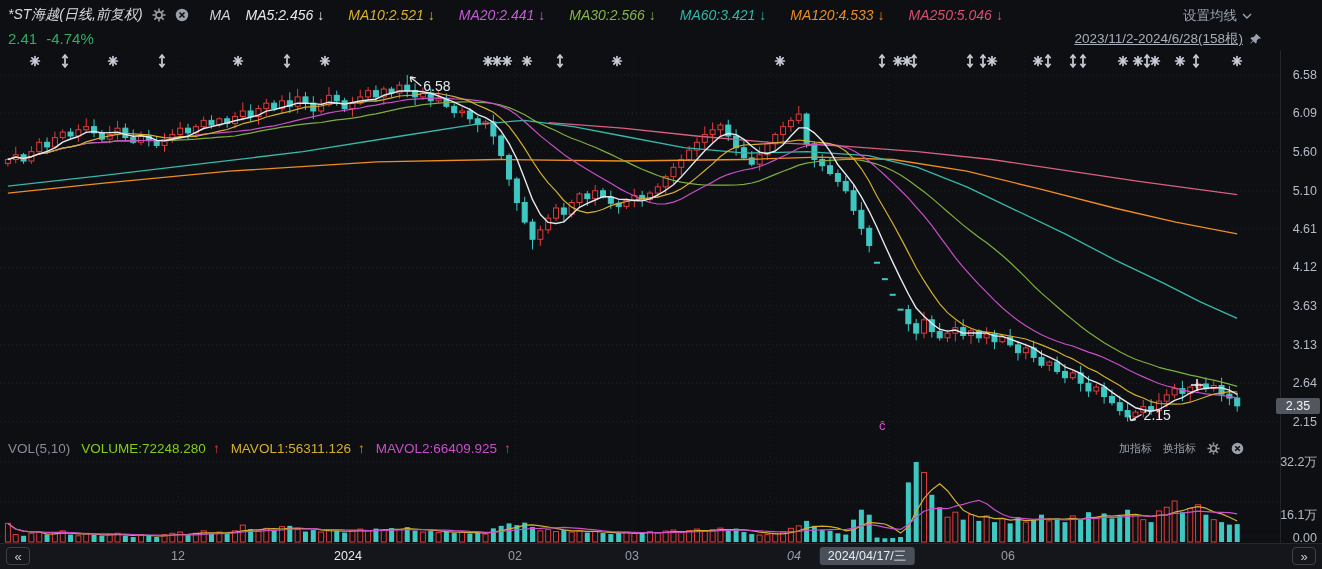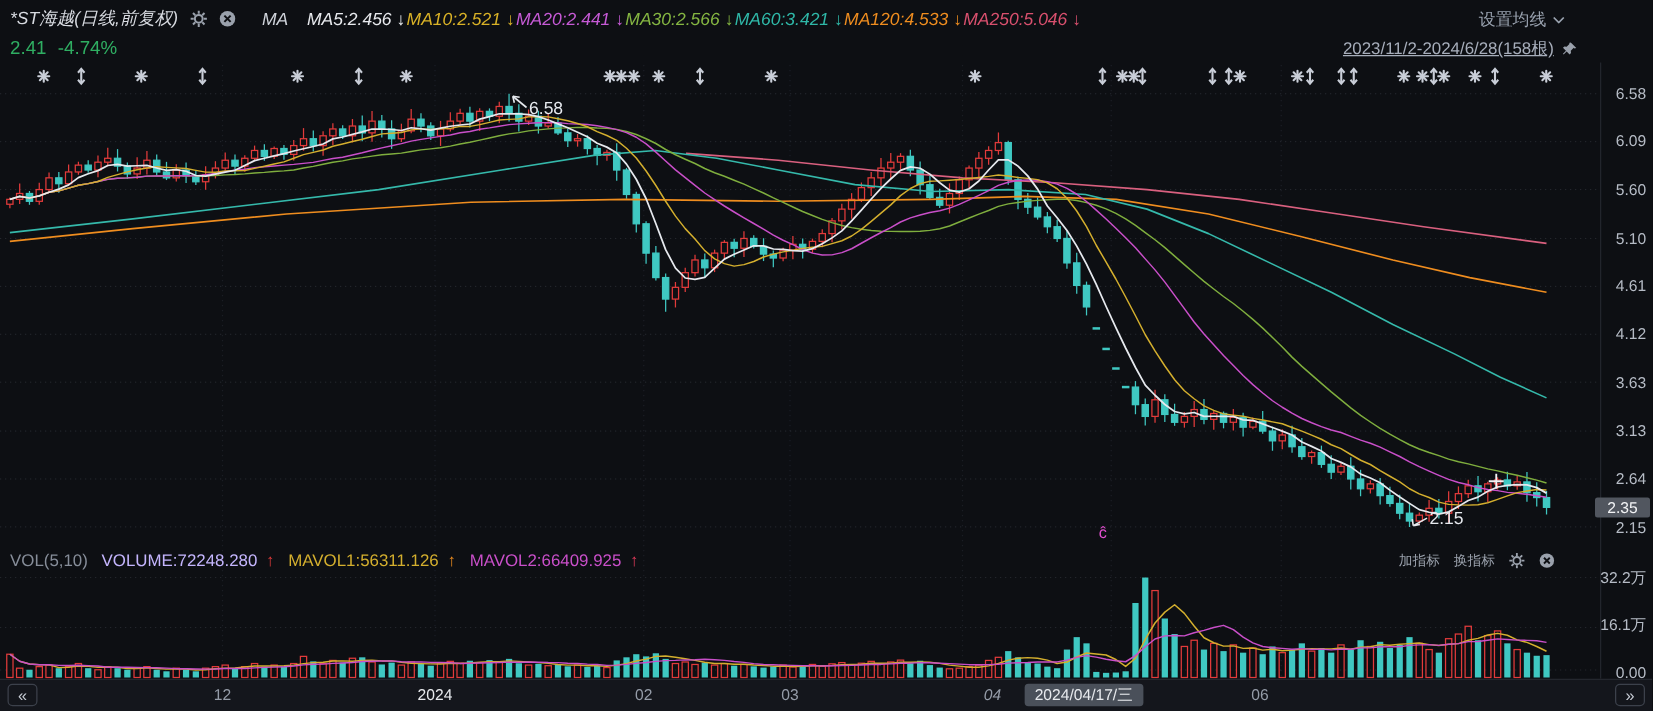--- a/index.html
+++ b/index.html
@@ -5,21 +5,21 @@
   html,body{margin:0;padding:0;background:#0d0f13;}
   .app{position:relative;width:1322px;height:569px;background:#0d0f13;overflow:hidden;
        font-family:"Liberation Sans","DejaVu Sans",sans-serif;-webkit-font-smoothing:antialiased;}
   .layer{position:absolute;z-index:5;}
   #chart-svg{position:absolute;left:0;top:0;z-index:1;}
   
   .hdr1{left:8px;top:6px;height:18px;display:flex;align-items:center;gap:9px;font-size:14px;font-style:italic;}
   .title{color:#d8dbe1;}
   .icon-btn{display:flex;align-items:center;cursor:pointer;}
   .ma-word{color:#cfd3da;margin-left:12px;}
-  .ma-list{display:flex;gap:1px;margin-left:6px;}
+  .ma-list{display:flex;gap:24px;margin-left:6px;}
   .ma-item{display:flex;gap:4px;align-items:center;white-space:nowrap;}
   .settings{right:70px;top:7px;color:#9aa3b0;font-size:13.5px;display:flex;align-items:center;gap:5px;cursor:pointer;}
   .quote{left:8px;top:30px;display:flex;gap:9px;font-size:15px;}
   .daterange-wrap{right:60px;top:30px;display:flex;align-items:center;gap:6px;}
   .daterange{color:#a7aebb;font-size:13.5px;text-decoration:underline;cursor:pointer;}
   
   .volhdr{left:8px;top:441px;display:flex;align-items:center;gap:11px;font-size:13.5px;}
   .volhdr .ind{color:#868d99;}
   .volhdr-r{right:78px;top:441px;display:flex;align-items:center;gap:11px;font-size:11px;color:#9aa1ac;}
   .volhdr-r span{cursor:pointer;}
@@ -781,21 +781,21 @@
     <span class="daterange">2023/11/2-2024/6/28(158根)</span>
     <svg width="13" height="13" viewBox="0 0 13 13">
       <g fill="#9aa1ac">
           <path d="M7.2 1l4.8 4.8-1.6.5-.6-.6-2.6 2.6.2 2-1.2 1.2L3.6 8.9 1 11.5l-.6-.6L3 8.3 0.4 5.7 1.6 4.5l2 .2 2.6-2.6-.6-.6z" transform="translate(1 0) scale(0.92)"></path>
         </g>
     </svg>
   </div>
 
   <div class="layer volhdr">
     <span class="ind">VOL(5,10)</span>
-    <span style="color:#c4b5fd">VOLUME:72248.280</span>
+    <span style="color:#84cc16">VOLUME:72248.280</span>
     <span style="color:#e23b3b;margin-left:-4px">↑</span>
     <span style="color:#d4af2e">MAVOL1:56311.126</span>
     <span style="color:#ef8d1f;margin-left:-4px">↑</span>
     <span style="color:#c94fc9">MAVOL2:66409.925</span>
     <span style="color:#e23b5b;margin-left:-4px">↑</span>
   </div>
   <div class="layer volhdr-r">
     <span>加指标</span>
     <span>换指标</span>
     <span class="icon-btn">
@@ -821,21 +821,21 @@
       <div class="pa-label" style="top: 95.6556px;">5.60</div>
       <div class="pa-label" style="top: 134.766px;">5.10</div>
       <div class="pa-label" style="top: 173.093px;">4.61</div>
       <div class="pa-label" style="top: 211.421px;">4.12</div>
       <div class="pa-label" style="top: 249.749px;">3.63</div>
       <div class="pa-label" style="top: 288.859px;">3.13</div>
       <div class="pa-label" style="top: 327.187px;">2.64</div>
       <div class="pa-label" style="top: 365.515px;">2.15</div>
       <div class="pa-tag" style="top: 347.871px;">2.35</div>
       <div class="pa-label" style="top: 406.015px;">32.2万</div>
-      <div class="pa-label" style="top: 444px;">16.1万</div>
+      <div class="pa-label" style="top: 459px;">16.1万</div>
       <div class="pa-label" style="top: 482px;">0.00</div>
     </div>
 
   <div class="layer bottombar">
     <div class="nav-btn" style="left:6px">«</div>
     <div class="nav-btn" style="right:6px">»</div>
     <div id="tick-holder">
         <span class="tick" style="left: 178px;">12</span>
         <span class="tick strong" style="left: 348px;">2024</span>
         <span class="tick" style="left: 515px;">02</span>

